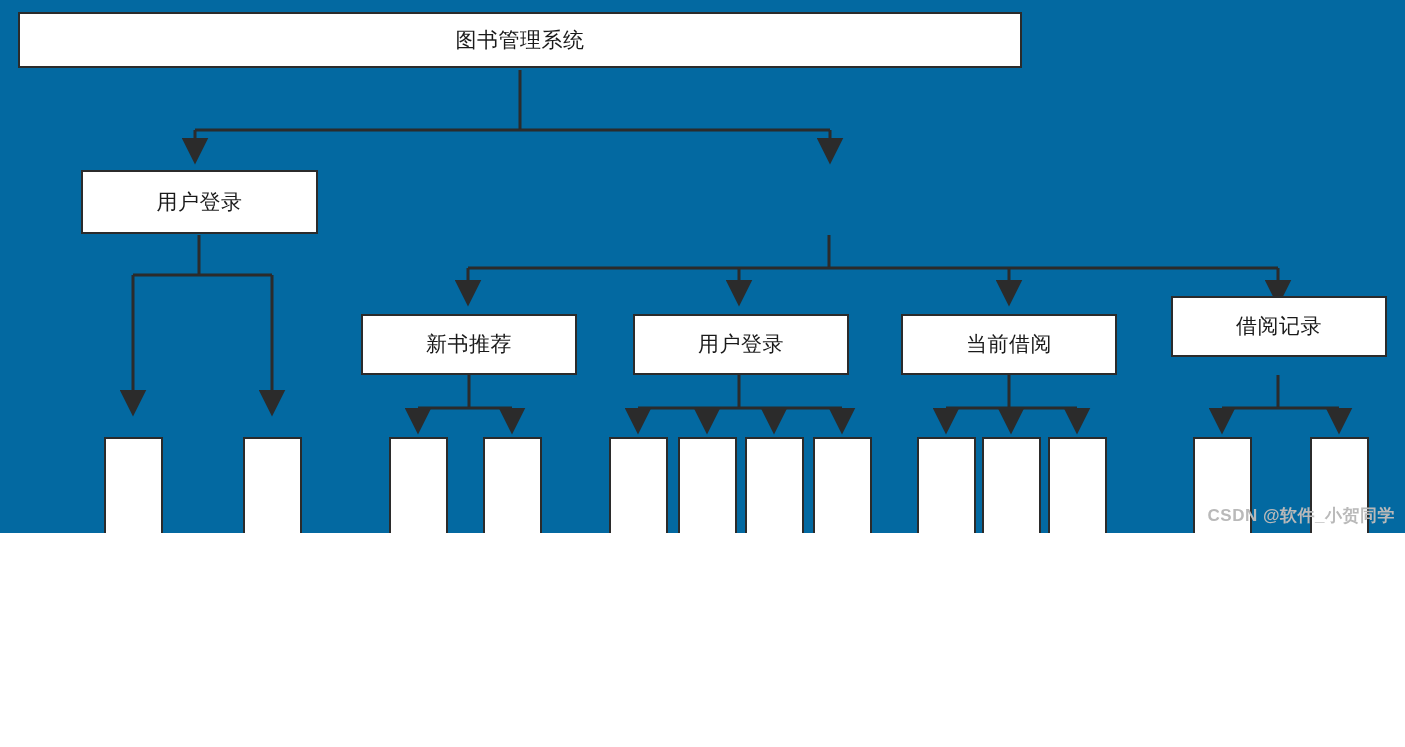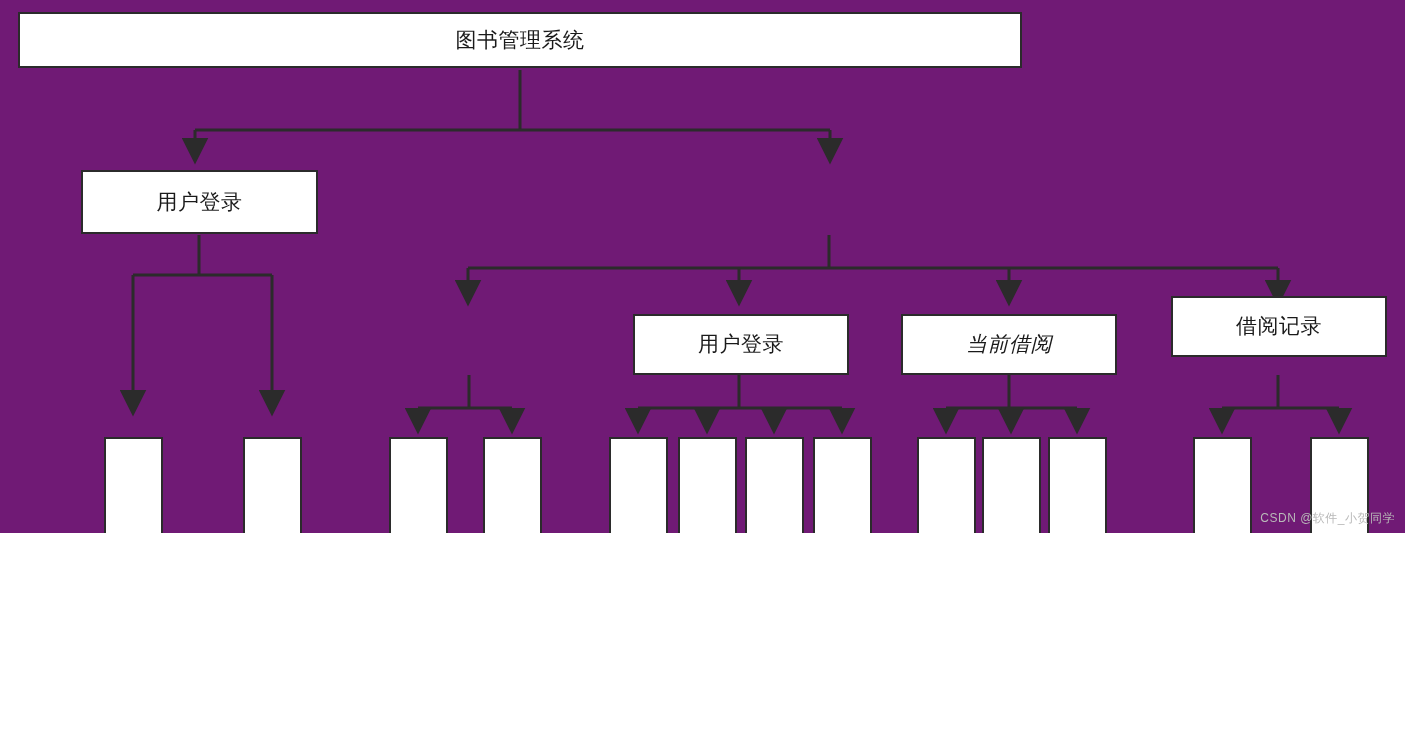--- a/index.html
+++ b/index.html
@@ -7,21 +7,21 @@
     padding: 0;
     background: #ffffff;
   }
   body {
     font-family: "Liberation Sans", "DejaVu Sans", sans-serif;
   }
   #canvas {
     position: relative;
     width: 1405px;
     height: 533px;
-    background: #701a75;
+    background: #0369a1;
     overflow: hidden;
   }
   #edges {
     position: absolute;
     left: 0;
     top: 0;
     width: 1405px;
     height: 747px;
   }
   .node {
@@ -55,25 +55,26 @@
   .node.vert.tall-text {
     align-items: flex-start;
   }
   .node.vert .vlabel {
     display: block;
   }
   #watermark {
     position: absolute;
     right: 10px;
     bottom: 6px;
-    font-size: 12px;
+    font-size: 17px;
     color: #b9b9b9;
     z-index: 5;
     white-space: nowrap;
     letter-spacing: 0.5px;
+    font-weight: bold;
   }
 </style>
 </head>
 <body>
 
 <div id="canvas">
 
   <svg id="edges" viewBox="0 0 1405 747" xmlns="http://www.w3.org/2000/svg">
     <defs>
       <marker id="arrow" viewBox="0 0 12 12" refX="10" refY="6" markerWidth="9" markerHeight="9" orient="auto-start-reverse">
@@ -125,24 +126,27 @@
   </svg>
 
   <div class="node horiz" style="left:18px; top:12px; width:1004px; height:56px;">
     <span>图书管理系统</span>
   </div>
 
   <div class="node horiz" style="left:81px; top:170px; width:237px; height:64px;">
     <span>用户登录</span>
   </div>
 
+  <div class="node horiz" style="left:361px; top:314px; width:216px; height:61px;">
+    <span>新书推荐</span>
+  </div>
   <div class="node horiz" style="left:633px; top:314px; width:216px; height:61px;">
     <span>用户登录</span>
   </div>
-  <div class="node horiz" style="left:901px; top:314px; width:216px; height:61px;font-style:italic;">
+  <div class="node horiz" style="left:901px; top:314px; width:216px; height:61px;">
     <span>当前借阅</span>
   </div>
   <div class="node horiz" style="left:1171px; top:296px; width:216px; height:61px;">
     <span>借阅记录</span>
   </div>
 
   <div class="node vert" style="left:104px; top:437px; width:59px; height:299px; align-items:center;">
     <span class="vlabel">用户登录</span>
   </div>
   <div class="node vert" style="left:243px; top:437px; width:59px; height:299px; align-items:center;">

